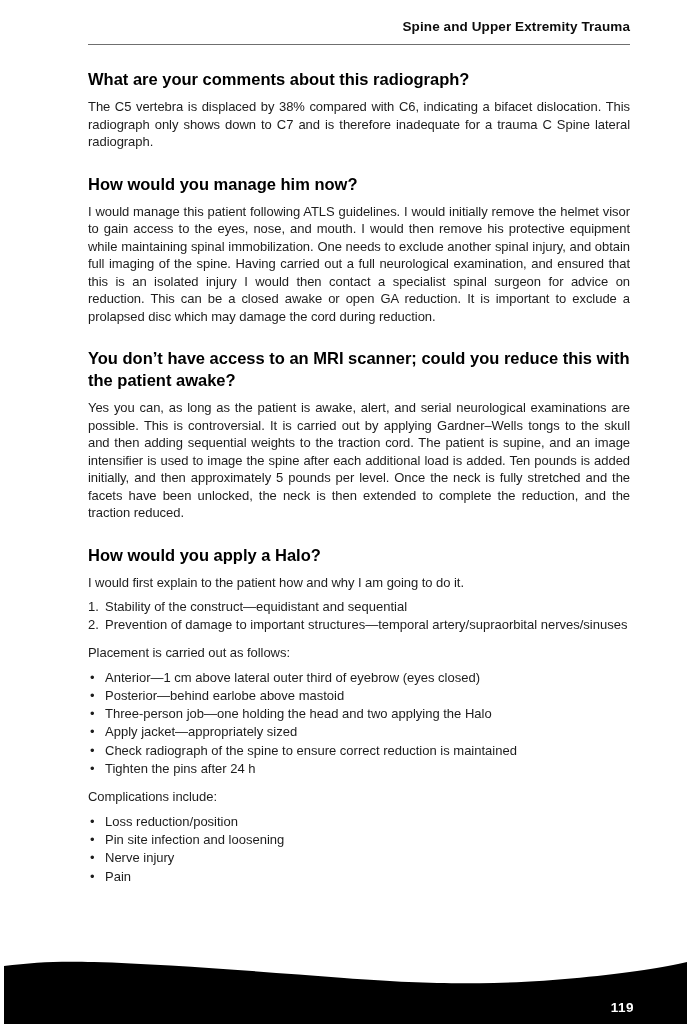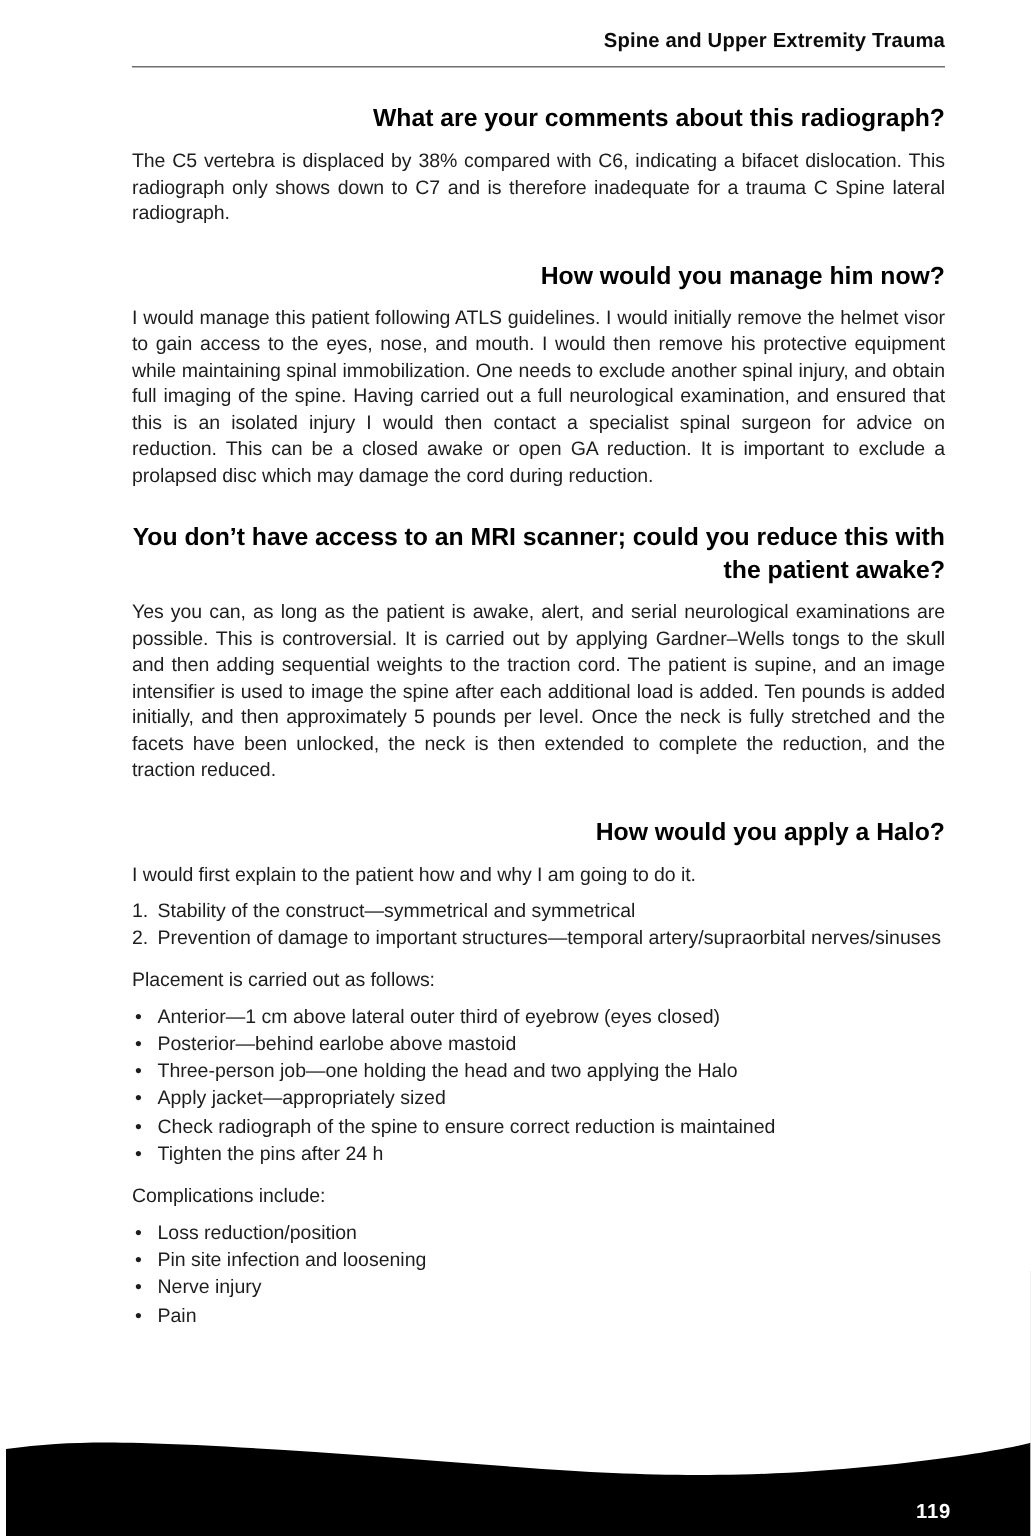--- a/index.html
+++ b/index.html
@@ -29,21 +29,20 @@
     border: none;
     border-top: 1.6px solid #6f6f6f;
     margin: 10px 0 0 0;
   }
   .section-heading {
     font-size: 16.5px;
     font-weight: bold;
     color: #000000;
     line-height: 22px;
     margin: 22px 0 8px 0;
-    text-align: right;
   }
   .section-heading.first { margin-top: 23px; }
   .body-text {
     font-size: 13px;
     line-height: 17.5px;
     letter-spacing: -0.05px;
     text-align: justify;
     margin: 0 0 9px 0;
     color: #1d1d1d;
   }
@@ -131,21 +130,21 @@
     <div>
       <h2 class="section-heading">You don’t have access to an MRI scanner; could you reduce this with the patient awake?</h2>
       <p class="body-text">Yes you can, as long as the patient is awake, alert, and serial neurological examinations are possible. This is controversial. It is carried out by applying Gardner–Wells tongs to the skull and then adding sequential weights to the traction cord. The patient is supine, and an image intensifier is used to image the spine after each additional load is added. Ten pounds is added initially, and then approximately 5 pounds per level. Once the neck is fully stretched and the facets have been unlocked, the neck is then extended to complete the reduction, and the traction reduced.</p>
     </div>
 
     <div>
       <h2 class="section-heading">How would you apply a Halo?</h2>
       <p class="lead-text">I would first explain to the patient how and why I am going to do it.</p>
 
       <ol class="numbered">
-          <li>Stability of the construct—symmetrical and symmetrical</li>
+          <li>Stability of the construct—equidistant and sequential</li>
           <li>Prevention of damage to important structures—temporal artery/supraorbital nerves/sinuses</li>
         </ol>
 
       <p class="lead-text">Placement is carried out as follows:</p>
 
       <ul class="bullets">
           <li>Anterior—1 cm above lateral outer third of eyebrow (eyes closed)</li>
           <li>Posterior—behind earlobe above mastoid</li>
           <li>Three-person job—one holding the head and two applying the Halo</li>
           <li>Apply jacket—appropriately sized</li>

